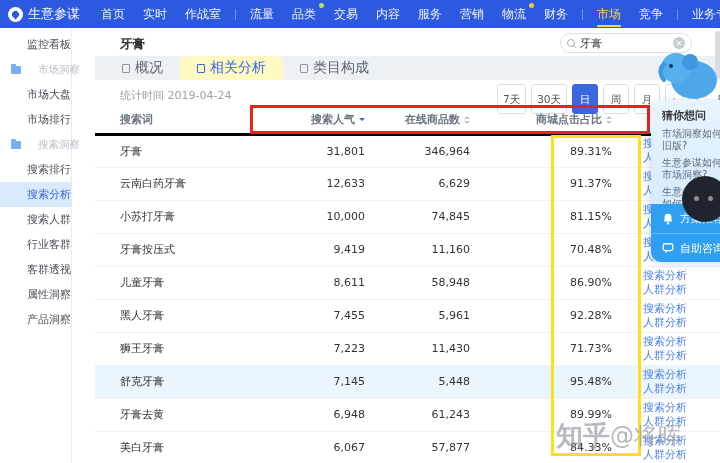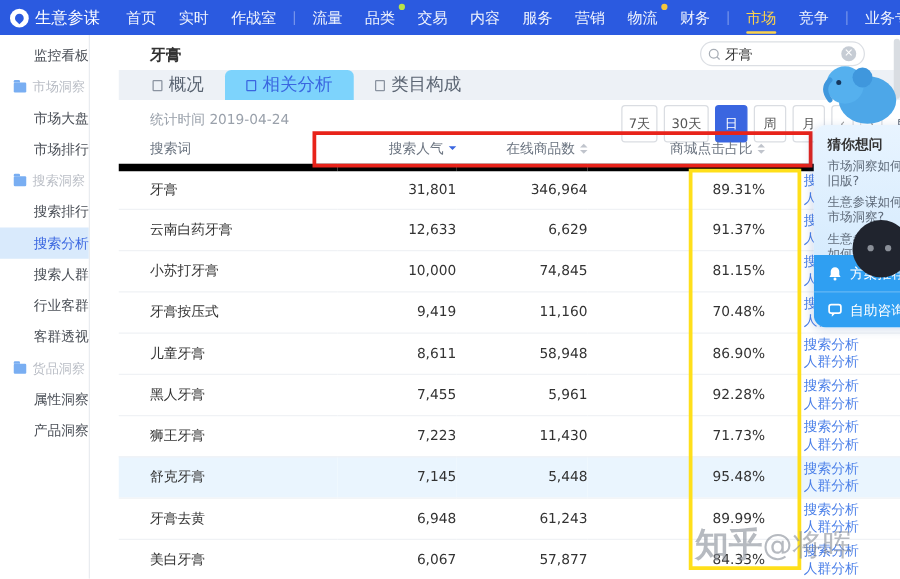--- a/index.html
+++ b/index.html
@@ -16,51 +16,51 @@
 .nav-item{position:relative;height:28px;line-height:28px;padding:0 9px;font-size:12px;color:rgba(255,255,255,.93);cursor:pointer;white-space:nowrap}
 .nav-item.active{color:var(--nav-active);font-weight:normal}
 .nav-item.active::after{content:"";position:absolute;left:9px;right:9px;bottom:1px;height:2px;background:var(--nav-active);border-radius:1px}
 .badge-dot{position:absolute;top:3px;right:1px;width:5px;height:5px;border-radius:50%}
 .nav-divider{width:1px;height:11px;background:rgba(255,255,255,.35);margin:0 5px}
 
 
 .sidebar{position:absolute;left:0;top:28px;bottom:0;width:72px;background:#fff;border-right:1px solid #e9ecf0;padding-top:4px;z-index:5}
 .sb-item{height:25px;line-height:25px;padding-left:27px;font-size:11px;color:#4a4f57;cursor:pointer;white-space:nowrap}
 .sb-item.selected{background:#d9eafc;color:var(--accent)}
-.sb-section{height:25px;display:flex;align-items:center;gap:5px;padding-left:11px;font-size:10.5px;color:#b9bdc5;white-space:nowrap}
+.sb-section{height:25px;display:flex;align-items:center;gap:17px;padding-left:11px;font-size:10.5px;color:#b9bdc5;white-space:nowrap}
 .folder-icon{width:10px;height:8px;background:#79aef2;border-radius:1px;position:relative;flex:none}
 .folder-icon::before{content:"";position:absolute;top:-2px;left:0;width:5px;height:2px;background:#79aef2;border-radius:1px 1px 0 0}
 
 
 .main{position:absolute;left:95px;top:28px;right:0;bottom:0;background:#fff}
 .page-title{position:absolute;left:25px;top:8px;font-size:12.5px;font-weight:bold;color:#333}
 .search-box{position:absolute;top:5px;right:28px;width:132px;height:20px;border:1px solid #dcdfe4;border-radius:10px;
   display:flex;align-items:center;padding:0 6px;gap:4px;background:#fff}
 .mag-icon{width:9px;height:9px;position:relative;flex:none}
 .mag-icon::before{content:"";position:absolute;left:0;top:0;width:6px;height:6px;border:1.3px solid #a7adb5;border-radius:50%}
 .mag-icon::after{content:"";position:absolute;right:0;bottom:0;width:3px;height:1.4px;background:#a7adb5;transform:rotate(45deg)}
 .search-box input{border:none;outline:none;flex:1;font-size:11px;color:#333;font-family:inherit;min-width:0;background:transparent}
 .clear-icon{width:12px;height:12px;border-radius:50%;background:#c6ccd4;color:#fff;flex:none;cursor:pointer;position:relative}
 .clear-icon::before{content:"\00d7";position:absolute;left:0;top:0;width:12px;height:12px;font-size:9px;line-height:12px;text-align:center}
 .tabstrip{position:absolute;left:0;right:0;top:28px;height:24px;background:#edf1f6;display:flex;padding-left:10px}
 .tab{height:24px;display:flex;align-items:center;gap:5px;padding:0 17px;font-size:14px;color:#5a6472;cursor:pointer;white-space:nowrap}
 .tab-icon{width:8px;height:9px;border:1px solid #8a93a0;border-radius:1px;flex:none}
-.tab.active{background:#7dd3fc;color:var(--accent);border-radius:5px 5px 0 0}
+.tab.active{background:#fef9c3;color:var(--accent);border-radius:5px 5px 0 0}
 .tab.active .tab-icon{border-color:var(--accent)}
 .stat-time{position:absolute;left:25px;top:60px;font-size:11px;color:#9aa1ab;white-space:nowrap}
 .controls{position:absolute;left:402px;top:56px;display:flex;align-items:center;gap:5px}
 .btn{height:30px;min-width:26px;padding:0 5px;border:1px solid #dadde2;border-radius:3px;background:#fff;
   font-size:10.5px;color:#555;font-family:inherit;cursor:pointer;line-height:15px;white-space:nowrap}
 .btn.active{background:var(--accent);border-color:var(--accent);color:#fff}
 .btn.icon-btn{min-width:18px;padding:0 4px;color:#999}
 .terminal{font-size:11px;color:#5a6472;margin-left:6px;white-space:nowrap;cursor:pointer}
 
 
 .data-table{position:absolute;left:0;top:78px;width:625px;border-collapse:collapse;table-layout:fixed;font-size:11px}
-.data-table thead th{height:28px;font-weight:normal;color:#6b7480;border-bottom:6px solid #000000;white-space:nowrap}
+.data-table thead th{height:28px;font-weight:bold;color:#6b7480;border-bottom:3px solid #000000;white-space:nowrap}
 .data-table th.term,.data-table td.term{text-align:left;padding-left:25px}
 .data-table th.num,.data-table td.num{text-align:right}
 .data-table tbody td{height:33px;border-bottom:1px solid #f0f2f5;color:#333;white-space:nowrap}
 .data-table tr.hl{background:#eaf5fe}
 td.acts{padding-left:31px}
 td.acts div{color:var(--link);font-size:11px;line-height:14px;cursor:pointer}
 .tri{display:inline-block;width:0;height:0;border:3.5px solid transparent;vertical-align:middle}
 .tri.down{border-top-color:#c0c4cc;border-bottom-width:0}
 .tri.up{border-bottom-color:#c0c4cc;border-top-width:0}
 .tri.active{border-top-color:var(--accent)}
@@ -134,24 +134,20 @@
     <div class="sb-item"><span>市场排行</span></div>
     <div class="sb-section">
       <span class="folder-icon"></span>
       <span>搜索洞察</span>
     </div>
     <div class="sb-item"><span>搜索排行</span></div>
     <div class="sb-item selected"><span>搜索分析</span></div>
     <div class="sb-item"><span>搜索人群</span></div>
     <div class="sb-item"><span>行业客群</span></div>
     <div class="sb-item"><span>客群透视</span></div>
-    <div class="sb-section">
-      <span class="folder-icon"></span>
-      <span>货品洞察</span>
-    </div>
     <div class="sb-item"><span>属性洞察</span></div>
     <div class="sb-item"><span>产品洞察</span></div>
   </div>
 
 <div class="main">
   <div class="page-title">牙膏</div>
 
   <div class="search-box">
     <span class="mag-icon"></span>
     <input value="牙膏" style="">

